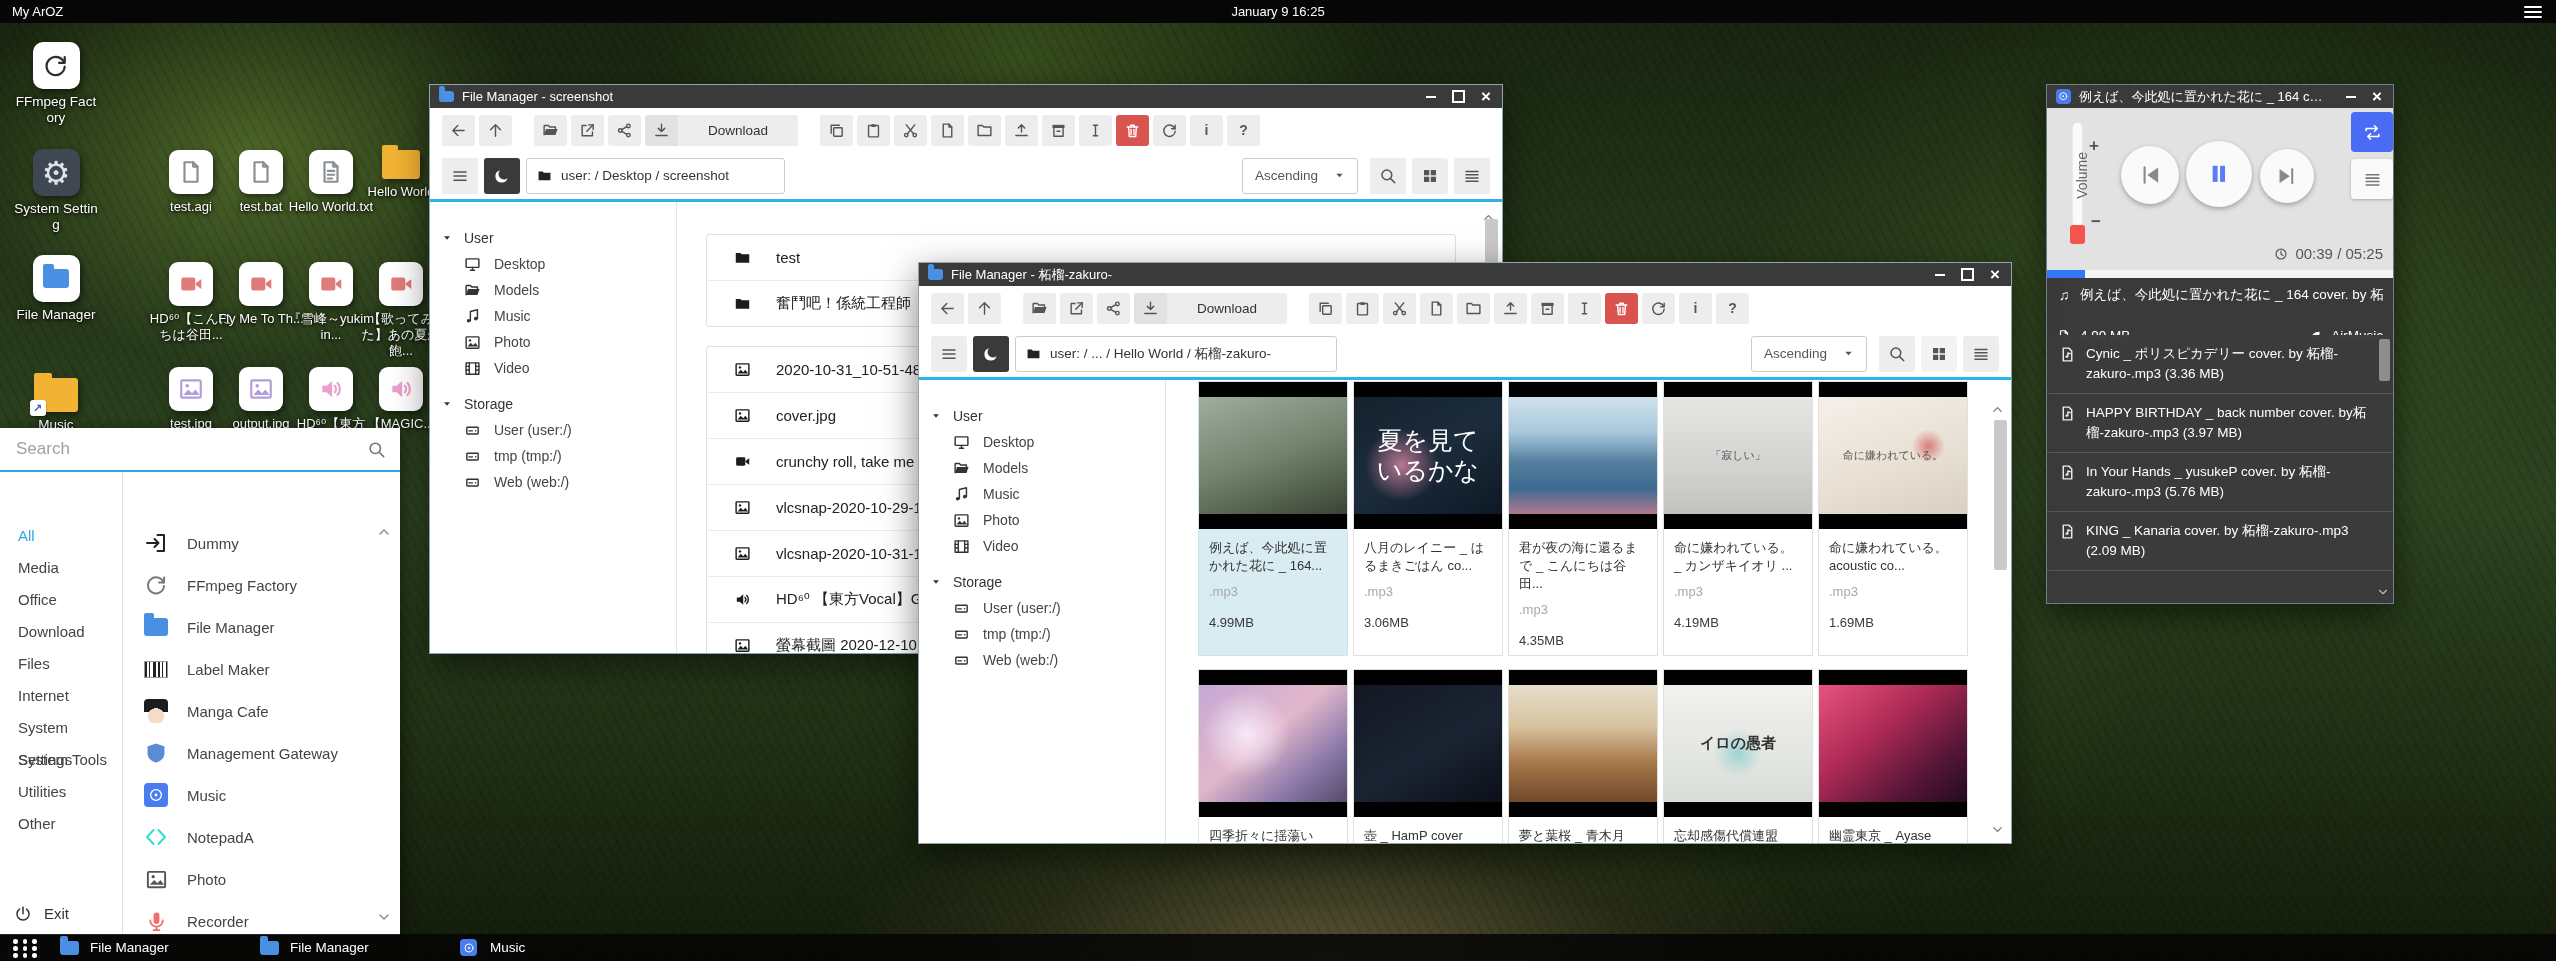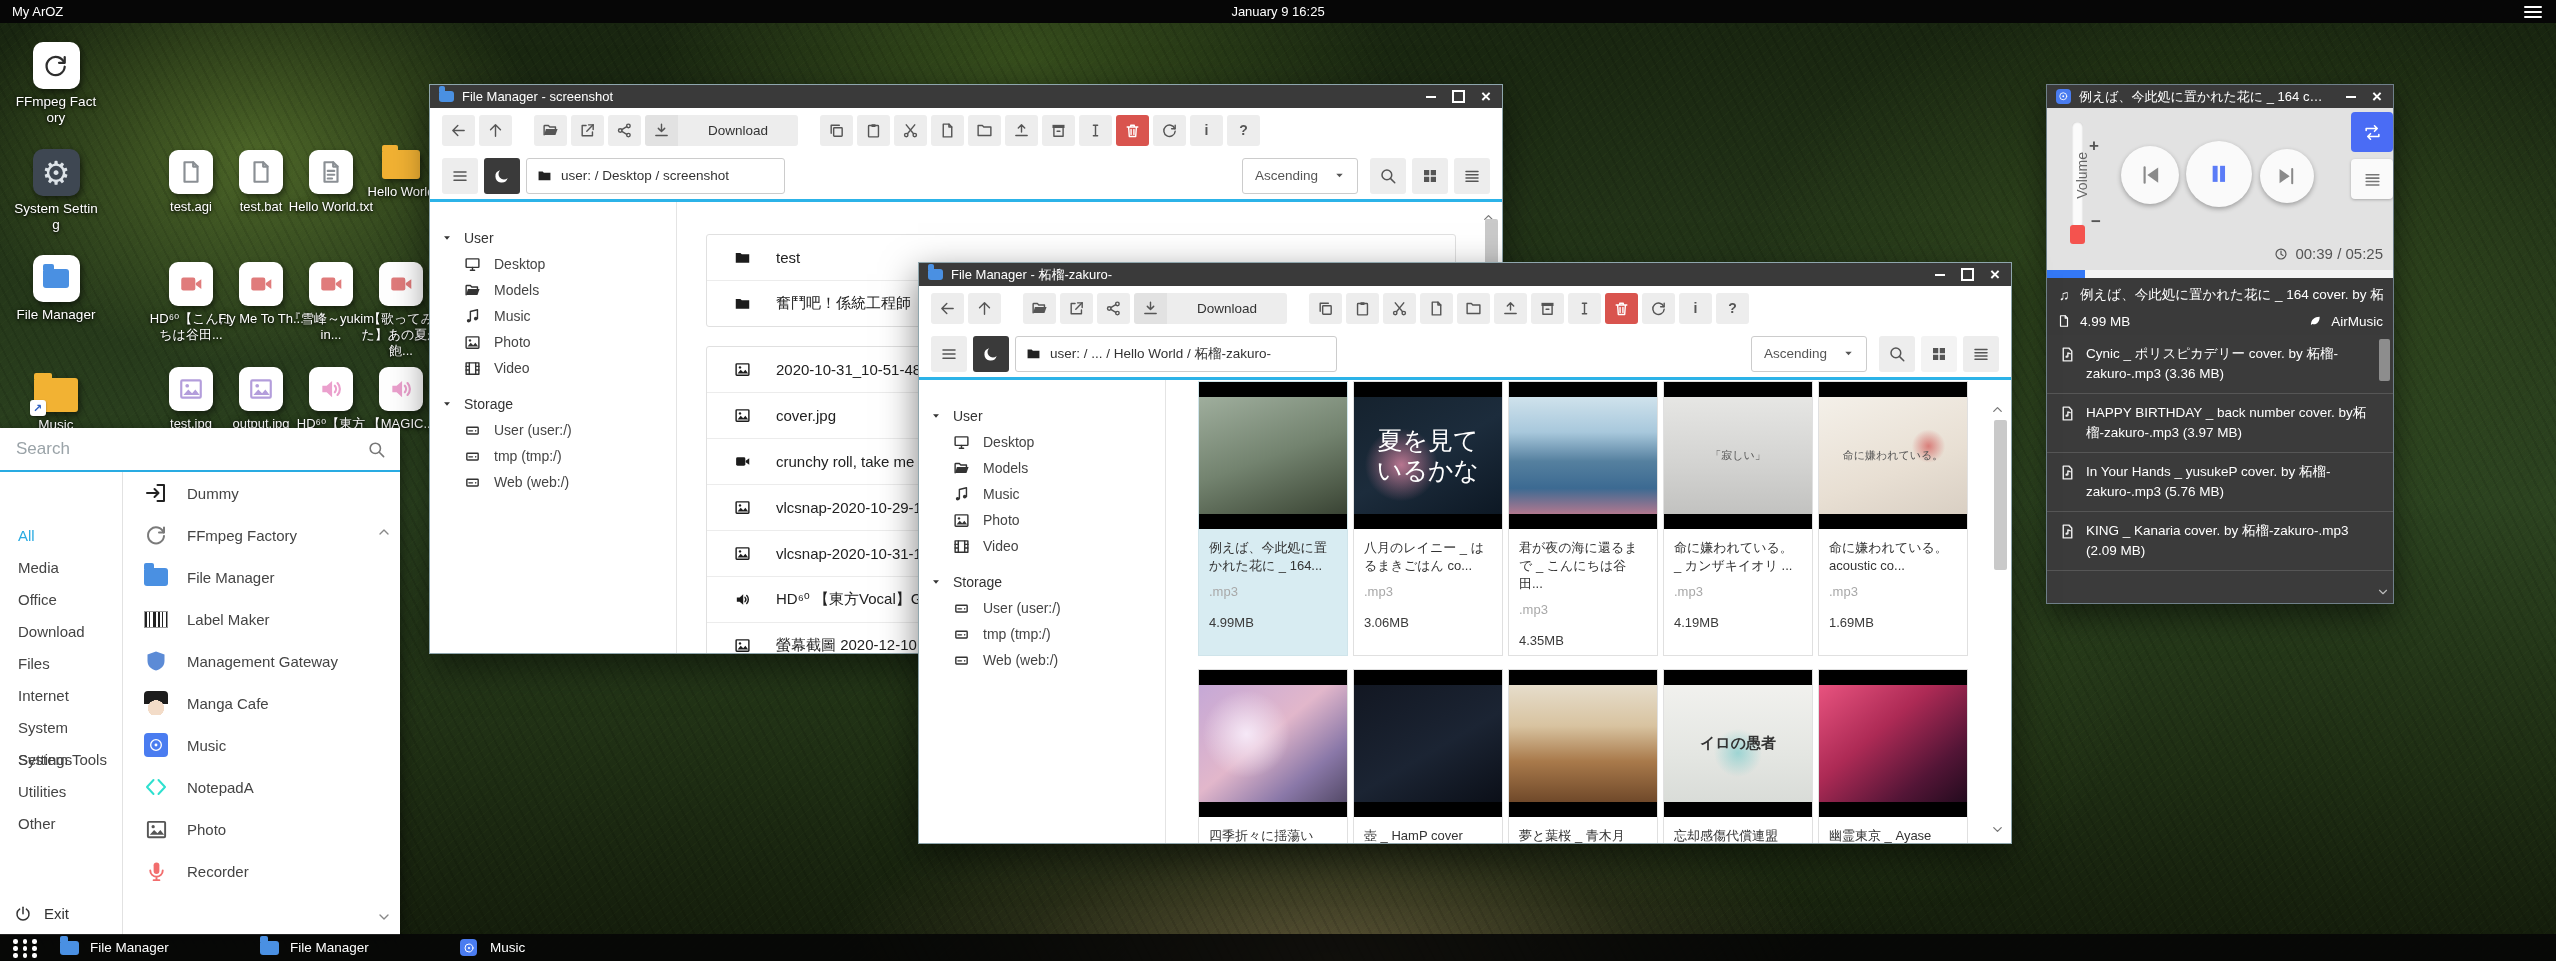--- a/index.html
+++ b/index.html
@@ -43,21 +43,21 @@
   
   .menu{position:absolute;left:0;top:428px;width:400px;height:507px;background:#fff;z-index:30;
         box-shadow:3px 4px 14px rgba(0,0,0,.45);display:flex;flex-direction:column}
   .menu .searchrow{height:42px;border-bottom:2px solid #29abe2;display:flex;align-items:center;padding:0 14px;gap:8px}
   .menu .searchrow input{flex:1;border:none;outline:none;font-size:17px;color:#333;font-family:inherit}
   .menu .searchrow input::placeholder{color:#9aa3a8}
   .menu .body{flex:1;display:flex;min-height:0;position:relative}
   .menu .cats{width:122px;border-right:1px solid #e2e2e2;padding-top:48px}
   .menu .cat{height:32px;line-height:32px;padding-left:18px;font-size:15px;color:#444;cursor:pointer}
   .menu .cat.active{color:#29abe2}
-  .menu .apps{flex:1;overflow:hidden;position:relative}
+  .menu .apps{flex:1;padding-top:50px;overflow:hidden;position:relative}
   .menu .app{height:42px;display:flex;align-items:center;gap:18px;padding-left:20px;font-size:15px;color:#444}
   .menu .app .aic{width:26px;height:26px;display:flex;align-items:center;justify-content:center}
   .menu .scroll-up{position:absolute;right:8px;top:52px;width:16px;height:16px;color:#888}
   .menu .scroll-dn{position:absolute;right:8px;bottom:10px;width:16px;height:16px;color:#888}
   .menu .exit{position:absolute;left:14px;bottom:12px;display:flex;gap:12px;font-size:15px;color:#333}
   
   .win{position:absolute;background:#0c4a6e;border:1px solid #8fa6ad;box-shadow:0 12px 34px rgba(0,0,0,.5);
        display:flex;flex-direction:column}
   .tbarw{height:23px;background:#3a3a3a;color:#fff;display:flex;align-items:center;padding:0 9px;gap:8px;flex:none}
   .tbarw .wtitle{font-size:13px;flex:1;white-space:nowrap;overflow:hidden}
@@ -136,21 +136,21 @@
   .sqbtn{position:absolute;left:304px;width:42px;height:40px;border-radius:4px;display:flex;align-items:center;justify-content:center}
   .sqbtn.repeat{top:4px;background:#4a6cf5;color:#fff}
   .sqbtn.queue{top:51px;background:#fafafa;color:#777;box-shadow:0 1px 3px rgba(0,0,0,.25)}
   .sqbtn .ic{width:19px;height:19px}
   .m-time{position:absolute;right:10px;bottom:8px;display:flex;align-items:center;gap:7px;font-size:15px;color:#555}
   .m-time .ic{width:14px;height:14px}
   .m-progress{height:8px;background:#f4f4f4;flex:none}
   .m-progress i{display:block;height:100%;background:#3478f6}
   .m-info{height:57px;background:#3a3a3a;color:#fff;flex:none;padding:8px 10px 0 10px;box-sizing:border-box;font-size:13.5px}
   .m-info .l1{display:flex;align-items:center;gap:9px;white-space:nowrap;overflow:hidden}
-  .m-info .l2{display:flex;align-items:flex-start;gap:9px;margin-top:10px}
+  .m-info .l2{display:flex;align-items:flex-end;gap:9px;margin-top:24px}
   .m-info .ic{width:14px;height:14px}
   .m-list{flex:1;background:rgba(22,22,22,.82);position:relative;overflow:hidden}
   .pl-item{display:flex;gap:10px;padding:9px 26px 9px 12px;color:#fff;font-size:13.5px;line-height:20px;
       border-bottom:1px solid #565656}
   .pl-item .ic{width:17px;height:17px;margin-top:2px;color:#eee}
   .pl-thumbbar{position:absolute;right:3px;top:4px;width:11px;height:42px;background:#8d8d8d;border-radius:2px}
   .pl-dn{position:absolute;right:3px;bottom:4px;width:14px;height:14px;color:#bbb}
   
   .taskbar{position:absolute;left:0;bottom:0;right:0;height:27px;background:rgba(6,6,6,.88);z-index:60}
   .tk-grid{position:absolute;left:13px;top:5px;width:26px;height:17px;display:grid;grid-template-columns:repeat(3,1fr);gap:2.5px}
@@ -403,33 +403,33 @@
           <span>File Manager</span>
         </div>
         <div class="app">
           <span class="aic">
             <span class="barcode"></span>
           </span>
           <span>Label Maker</span>
         </div>
         <div class="app">
           <span class="aic">
+            <span class="manga"></span>
+          </span>
+          <span>Manga Cafe</span>
+        </div>
+        <div class="app">
+          <span class="aic">
             <span class="ic" style="width: 24px; height: 24px; color: rgb(92, 139, 214);">
               <svg viewBox="0 0 24 24">
                 <path d="M12 2.5l8.5 3v6.5c0 5-3.8 8.3-8.5 9.5-4.7-1.2-8.5-4.5-8.5-9.5V5.5z" fill="currentColor" stroke="none"></path>
               </svg>
             </span>
           </span>
           <span>Management Gateway</span>
-        </div>
-        <div class="app">
-          <span class="aic">
-            <span class="manga"></span>
-          </span>
-          <span>Manga Cafe</span>
         </div>
         <div class="app">
           <span class="aic">
             <span class="mini-musicapp" style="height: 24px; width: 24px;">
               <span class="ic" style="width: 16px; height: 16px; color: rgb(255, 255, 255);">
                 <svg viewBox="0 0 24 24">
                   <circle cx="12" cy="12" r="8"></circle>
                   <circle cx="12" cy="12" r="2.2" fill="currentColor" stroke="none"></circle>
                 </svg>
               </span>

